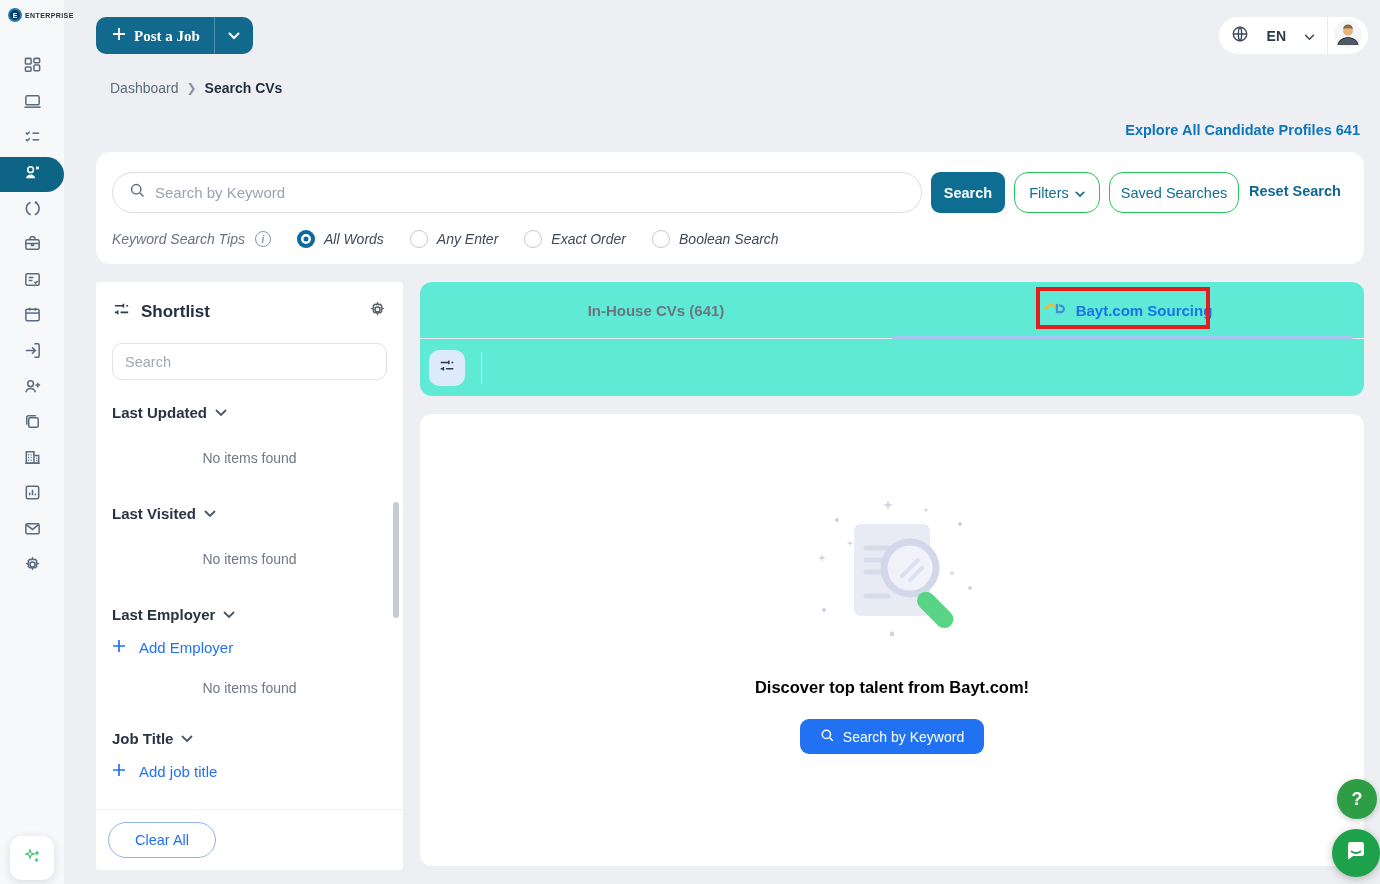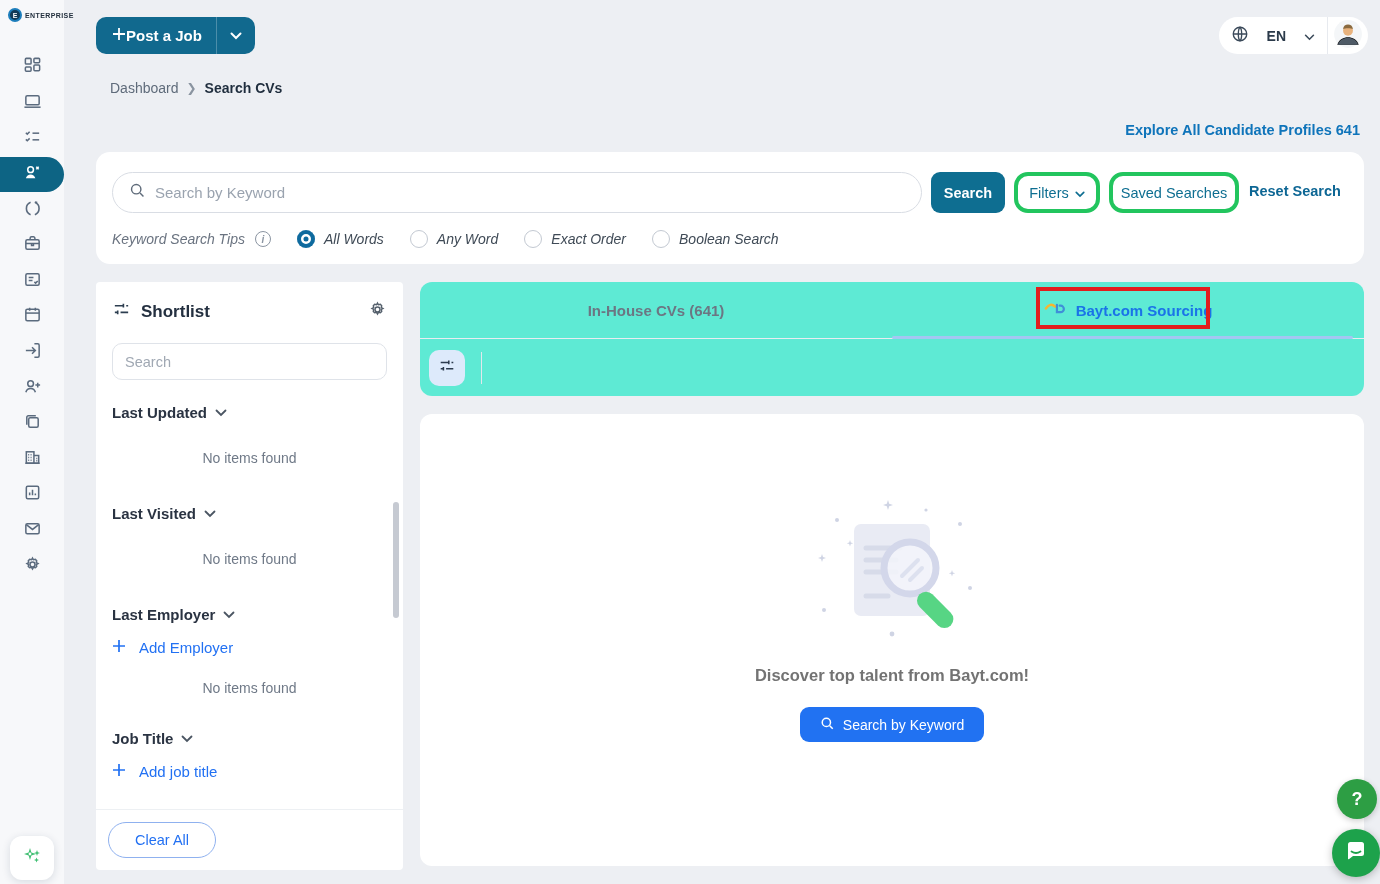--- a/index.html
+++ b/index.html
@@ -13,38 +13,38 @@
   .logo-badge { width:14px; height:14px; border-radius:50%; border:2px solid #1c7dbb; background:#123a57; color:#fff; font-size:7px; font-weight:bold; display:flex; align-items:center; justify-content:center; }
   .logo-text { font-size:7px; font-weight:bold; letter-spacing:.4px; color:#23303e; }
   .nav { position:absolute; top:50px; left:0; width:64px; display:flex; flex-direction:column; }
   .nav-item { height:35.6px; display:flex; align-items:center; justify-content:center; color:#5b6b7e; cursor:pointer; }
   .nav-item svg { width:19px; height:19px; }
   .nav-item.active { background:#0d6484; border-radius:0 18px 18px 0; color:#fff; }
   .ai-fab { position:absolute; left:10px; top:836px; width:44px; height:44px; background:#fff; border-radius:12px; box-shadow:0 2px 8px rgba(20,40,70,.14); display:flex; align-items:center; justify-content:center; }
 
   
   .post-job { position:absolute; left:96px; top:17px; height:37px; background:#11698e; border-radius:10px; display:flex; align-items:center; color:#fff; font-size:15px; font-weight:bold; cursor:pointer; }
-  .post-job .main { display:flex; align-items:flex-start; padding:0 14px 0 16px; }
+  .post-job .main { display:flex; align-items:flex-end; gap:8px; padding:0 14px 0 16px;font-family:Liberation Serif, serif; }
   .post-job .split { width:1px; height:37px; background:rgba(255,255,255,.25); }
   .post-job .caret { padding:0 13px; display:flex; align-items:center; }
   .lang-pill { position:absolute; right:53px; top:17px; height:37px; padding:0 12px; background:#fff; border-radius:19px 0 0 19px; display:flex; align-items:center; gap:18px; color:#2b3a4a; font-size:14px; font-weight:bold; cursor:pointer; }
   .avatar-wrap { position:absolute; right:12px; top:17px; width:41px; height:37px; background:#fff; border-radius:0 19px 19px 0; border-left:1px solid #e7eaef; display:flex; align-items:center; justify-content:center; }
   .breadcrumb { position:absolute; left:110px; top:80px; display:flex; align-items:center; gap:8px; font-size:14px; }
   .bc-parent { color:#5f6b7a; cursor:pointer; }
   .bc-sep { color:#8a94a0; font-size:12px; }
   .bc-current { color:#1f2d3d; font-weight:bold; }
   .explore-link { position:absolute; right:20px; top:122px; font-size:14.5px; font-weight:bold; color:#0f74ba; cursor:pointer; }
 
   
   .search-card { position:absolute; left:96px; top:152px; width:1268px; height:112px; background:#fff; border-radius:14px; }
   .kw-input { position:absolute; left:16px; top:20px; width:810px; height:41px; border:1px solid #d9dde4; border-radius:22px; display:flex; align-items:center; gap:9px; padding:0 16px; background:#fff; }
   .kw-input input { border:none; outline:none; flex:1; font-size:15px; font-family:inherit; color:#333; }
   .kw-input input::placeholder { color:#9aa3af; }
   .btn-search { position:absolute; left:835px; top:20px; width:74px; height:41px; background:#0e6e91; border:none; border-radius:9px; color:#fff; font-size:14.5px; font-weight:bold; font-family:inherit; cursor:pointer; }
-  .btn-outline-teal { height:41px; background:#fff; border:4px solid #22c55e; border-radius:14px; color:#0e6e91; font-size:14.5px; font-family:inherit; cursor:pointer; display:flex; align-items:center; justify-content:center; gap:6px; }
+  .btn-outline-teal { height:41px; background:#fff; border:1px solid #22c55e; border-radius:14px; color:#0e6e91; font-size:14.5px; font-family:inherit; cursor:pointer; display:flex; align-items:center; justify-content:center; gap:6px; }
   .btn-filters { position:absolute; left:918px; top:20px; width:86px; }
   .btn-saved { position:absolute; left:1013px; top:20px; width:130px; }
   .reset-link { position:absolute; left:1153px; top:31px; font-size:14.5px; font-weight:bold; color:#0d6694; cursor:pointer; }
   .tips-row { position:absolute; left:16px; top:78px; display:flex; align-items:center; gap:10px; font-size:14px; color:#6a7380;font-style:italic; }
   .radio-opt { display:flex; align-items:center; gap:9px; margin-left:16px; cursor:pointer; color:#3f4a56; }
   .radio { width:18px; height:18px; border-radius:50%; border:1.5px solid #c3c9d2; background:#fff; }
   .radio.sel { border:none; background:#0e6a9e; box-shadow:inset 0 0 0 4px #0e6a9e, inset 0 0 0 6.5px #fff; }
   .info-ic { width:16px; height:16px; border-radius:50%; border:1.5px solid #8b95a2; color:#8b95a2; font-size:10px; display:flex; align-items:center; justify-content:center; font-weight:bold; }
 
   
@@ -72,21 +72,21 @@
   .tab-sourcing { color:#1a73e8; }
   .tab-underline { position:absolute; left:50%; right:11px; bottom:-1px; height:3px; background:#a4c7f2; border-radius:2px; }
   .red-box { position:absolute; left:616px; top:5px; width:174px; height:42px; border:4px solid #e11d1d; }
   .tab-tools { display:flex; align-items:center; gap:16px; padding:11px 9px; }
   .mini-filter { width:36px; height:36px; background:#ddeafb; border-radius:10px; display:flex; align-items:center; justify-content:center; cursor:pointer; color:#2b3a4d; }
   .v-div { width:1px; height:32px; background:#e3e7ec; }
 
   
   .content-card { position:absolute; left:420px; top:414px; width:944px; height:452px; background:#fff; border-radius:12px; display:flex; flex-direction:column; align-items:center; }
   .illus { margin-top:78px; }
-  .es-title { margin-top:20px; font-size:16.5px; font-weight:bold; color:#737373; }
+  .es-title { margin-top:32px; font-size:16.5px; font-weight:bold; color:#000000; }
   .es-desc { margin-top:26px; font-size:15px; color:#5d6875; text-align:center; line-height:1.45; max-width:530px; }
   .btn-cta { margin-top:22px; height:35px; padding:0 20px; border:none; border-radius:9px; background:#2172f2; color:#fff; font-size:14px; font-family:inherit; cursor:pointer; display:flex; align-items:center; gap:8px; }
 
   
   .help-fab { position:absolute; left:1337px; top:779px; width:40px; height:40px; border-radius:50%; background:#2d9e44; color:#fff; font-size:18px; font-weight:bold; display:flex; align-items:center; justify-content:center; box-shadow:0 2px 6px rgba(0,0,0,.2); cursor:pointer; }
   .chat-fab { position:absolute; left:1332px; top:829px; width:48px; height:48px; border-radius:50%; background:#1da24b; display:flex; align-items:center; justify-content:center; box-shadow:0 2px 8px rgba(0,0,0,.25); cursor:pointer; }
 </style>
 </head>
 <body>
 
@@ -275,21 +275,21 @@
 
     <div class="tips-row">
       <span>Keyword Search Tips</span>
       <span class="info-ic">i</span>
       <span class="radio-opt">
           <span class="radio sel"></span>
           <span>All Words</span>
         </span>
       <span class="radio-opt">
           <span class="radio"></span>
-          <span>Any Word</span>
+          <span>Any Enter</span>
         </span>
       <span class="radio-opt">
           <span class="radio"></span>
           <span>Exact Order</span>
         </span>
       <span class="radio-opt">
           <span class="radio"></span>
           <span>Boolean Search</span>
         </span>
     </div>

